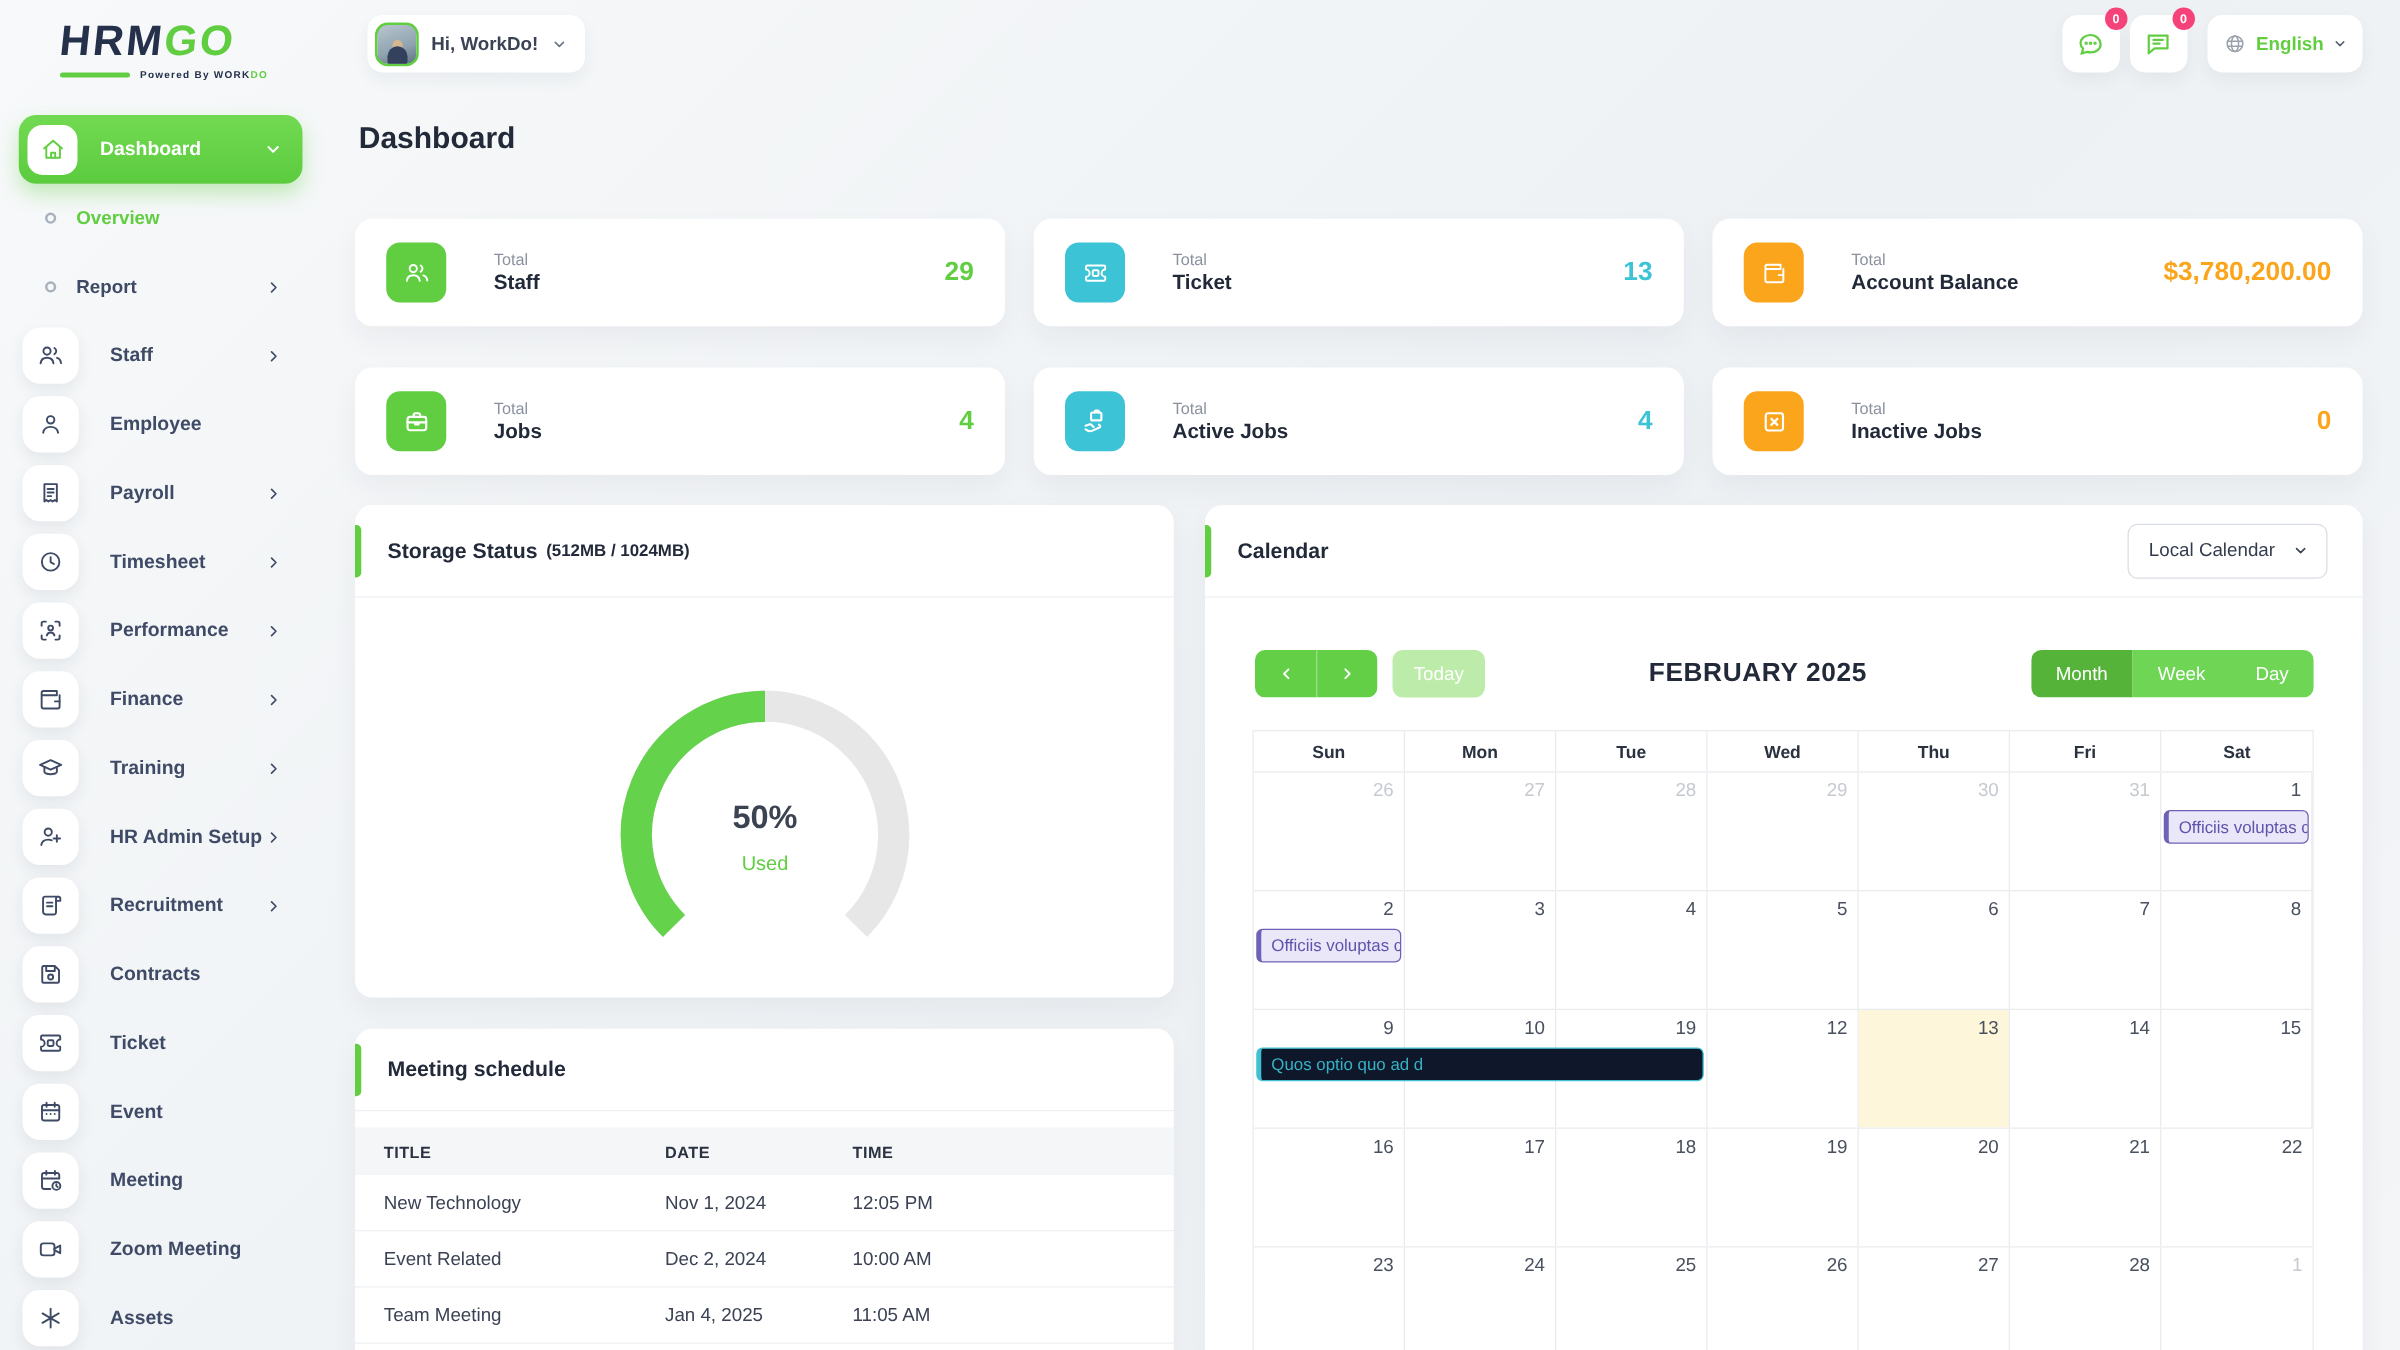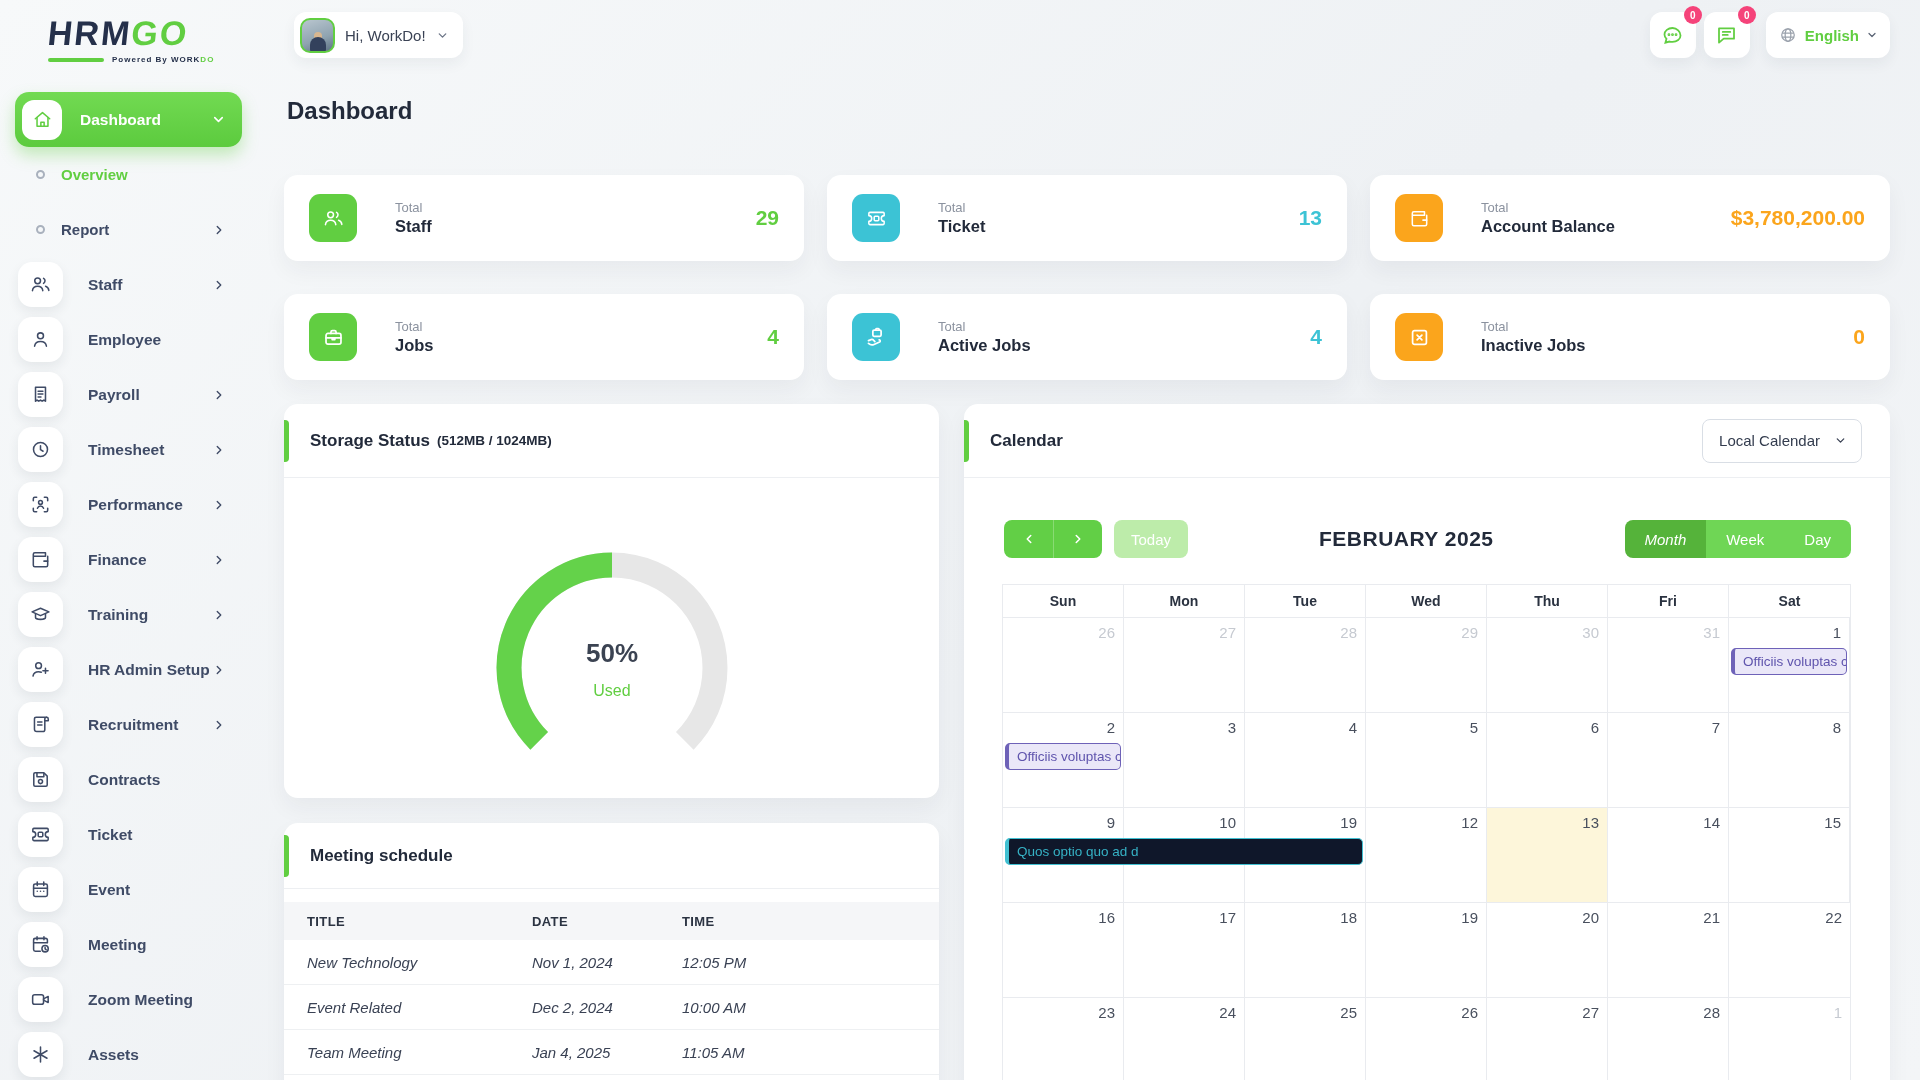--- a/index.html
+++ b/index.html
@@ -46,21 +46,21 @@
   .side-sub.active .lbl{ color:var(--green); font-weight:700; }
 
   
   .greet-pill{ position:absolute; left:294px; top:12px; height:46px; background:#fff; border-radius:12px;
      box-shadow:0 6px 14px rgba(40,48,66,.06); display:flex; align-items:center; padding:0 14px 0 6px; gap:10px; cursor:pointer; }
   .avatar{ width:35px; height:35px; border-radius:10px; border:2px solid var(--green); overflow:hidden;
      background:linear-gradient(160deg,#b9c6cf 0%,#8fa3b0 60%,#5d7283 100%); position:relative; }
   .avatar::after{ content:""; position:absolute; left:50%; top:55%; transform:translateX(-50%);
      width:16px; height:16px; border-radius:50% 50% 4px 4px; background:#33415c;
      box-shadow:0 -9px 0 -4px #d8b790; }
-  .greet-txt{ font-size:15px; font-weight:400; color:#3a4254; }
+  .greet-txt{ font-size:15px; font-weight:700; color:#3a4254; }
   .hdr-right{ position:absolute; right:30px; top:12px; display:flex; gap:8px; align-items:center; }
   .icon-btn{ width:46px; height:46px; background:#fff; border-radius:12px; box-shadow:0 6px 14px rgba(40,48,66,.06);
      display:flex; align-items:center; justify-content:center; position:relative; cursor:pointer; color:var(--green); }
   .badge{ position:absolute; top:-6px; right:-6px; min-width:18px; height:18px; border-radius:9px; background:var(--pink);
      color:#fff; font-size:10px; font-weight:700; display:flex; align-items:center; justify-content:center; padding:0 5px; }
   .lang-pill{ height:46px; background:#fff; border-radius:12px; box-shadow:0 6px 14px rgba(40,48,66,.06);
      display:flex; align-items:center; padding:0 12px; gap:7px; cursor:pointer; margin-left:8px; }
   .lang-txt{ font-size:15px; font-weight:600; color:var(--green); }
 
   
@@ -92,21 +92,21 @@
   .cal-select{ margin-left:auto; margin-right:28px; height:44px; border:1px solid #d9dee5; border-radius:8px;
      display:flex; align-items:center; gap:14px; padding:0 14px 0 16px; cursor:pointer; background:#fff; }
   .cal-select span{ font-size:15px; color:#333c4e; }
   .cal-toolbar{ display:flex; align-items:center; margin:42px 39px 0 40px; height:38px; }
   .btn-group{ display:flex; border-radius:8px; overflow:hidden; }
   .cal-btn{ height:38px; border:none; cursor:pointer; color:#fff; font-size:15px; font-family:inherit; }
   .nav-btn{ width:49px; background:#62cf46; display:flex; align-items:center; justify-content:center; }
   .today-btn{ margin-left:12px; width:74px; background:var(--green-pale); border-radius:8px; }
   .cal-title{ flex:1; text-align:center; font-size:21px; font-weight:700; color:#222a3a; letter-spacing:.5px; }
   .view-btn{ padding:0 20px; background:var(--green-mid); }
-  .view-btn.active{ background:var(--green-dark);font-style:italic; }
+  .view-btn.active{ background:var(--green-dark); }
   .cal-grid{ margin:26px 39px 0 38px; border:1px solid var(--border); }
   .cal-head{ display:grid; grid-template-columns:repeat(7,1fr); height:32px; }
   .cal-hcell{ display:flex; align-items:center; justify-content:center; font-size:14px; font-weight:700;
      color:#2a3240; border-right:1px solid var(--border); }
   .cal-hcell:last-child{ border-right:none; }
   .cal-row{ display:grid; grid-template-columns:repeat(7,1fr); height:95px; border-top:1px solid var(--border); position:relative; }
   .cal-cell{ border-right:1px solid var(--border); text-align:right; padding:6px 8px 0 0; font-size:15px;
      color:#49505e; cursor:pointer; }
   .cal-cell:last-child{ border-right:none; }
   .cal-cell.muted{ color:#c6cad1; }
@@ -116,21 +116,21 @@
   .cal-event.purple{ background:#eae7f8; border:1px solid #6e62b8; border-left:4px solid #6e62b8; color:#5f54ad; }
   .cal-event.teal{ background:#0f172a; border:1px solid #41c0d2; border-left:4px solid #41c0d2; color:#36b2c5; }
 
   #meeting-card{ left:284px; top:823px; width:655px; height:310px; }
   #meeting-card .panel-head{ height:66px; }
   .m-table{ margin-top:13px; }
   .m-hrow{ height:38px; background:#f5f6f8; display:grid; grid-template-columns:225px 150px auto;
      align-items:center; padding-left:23px; }
   .m-hcell{ font-size:13px; font-weight:700; color:#2b3342; letter-spacing:.4px; }
   .m-row{ height:45px; display:grid; grid-template-columns:225px 150px auto; align-items:center;
-     padding-left:23px; border-bottom:1px solid #eef0f2;font-style:italic; }
+     padding-left:23px; border-bottom:1px solid #eef0f2; }
   .m-cell{ font-size:15px; color:#3a4254; }
 </style>
 </head>
 <body>
 
 <div id="sidebar">
   <div class="logo">
     <div class="logo-row">
       <span class="logo-hrm">HRM</span><span class="logo-go">GO</span>
     </div>

